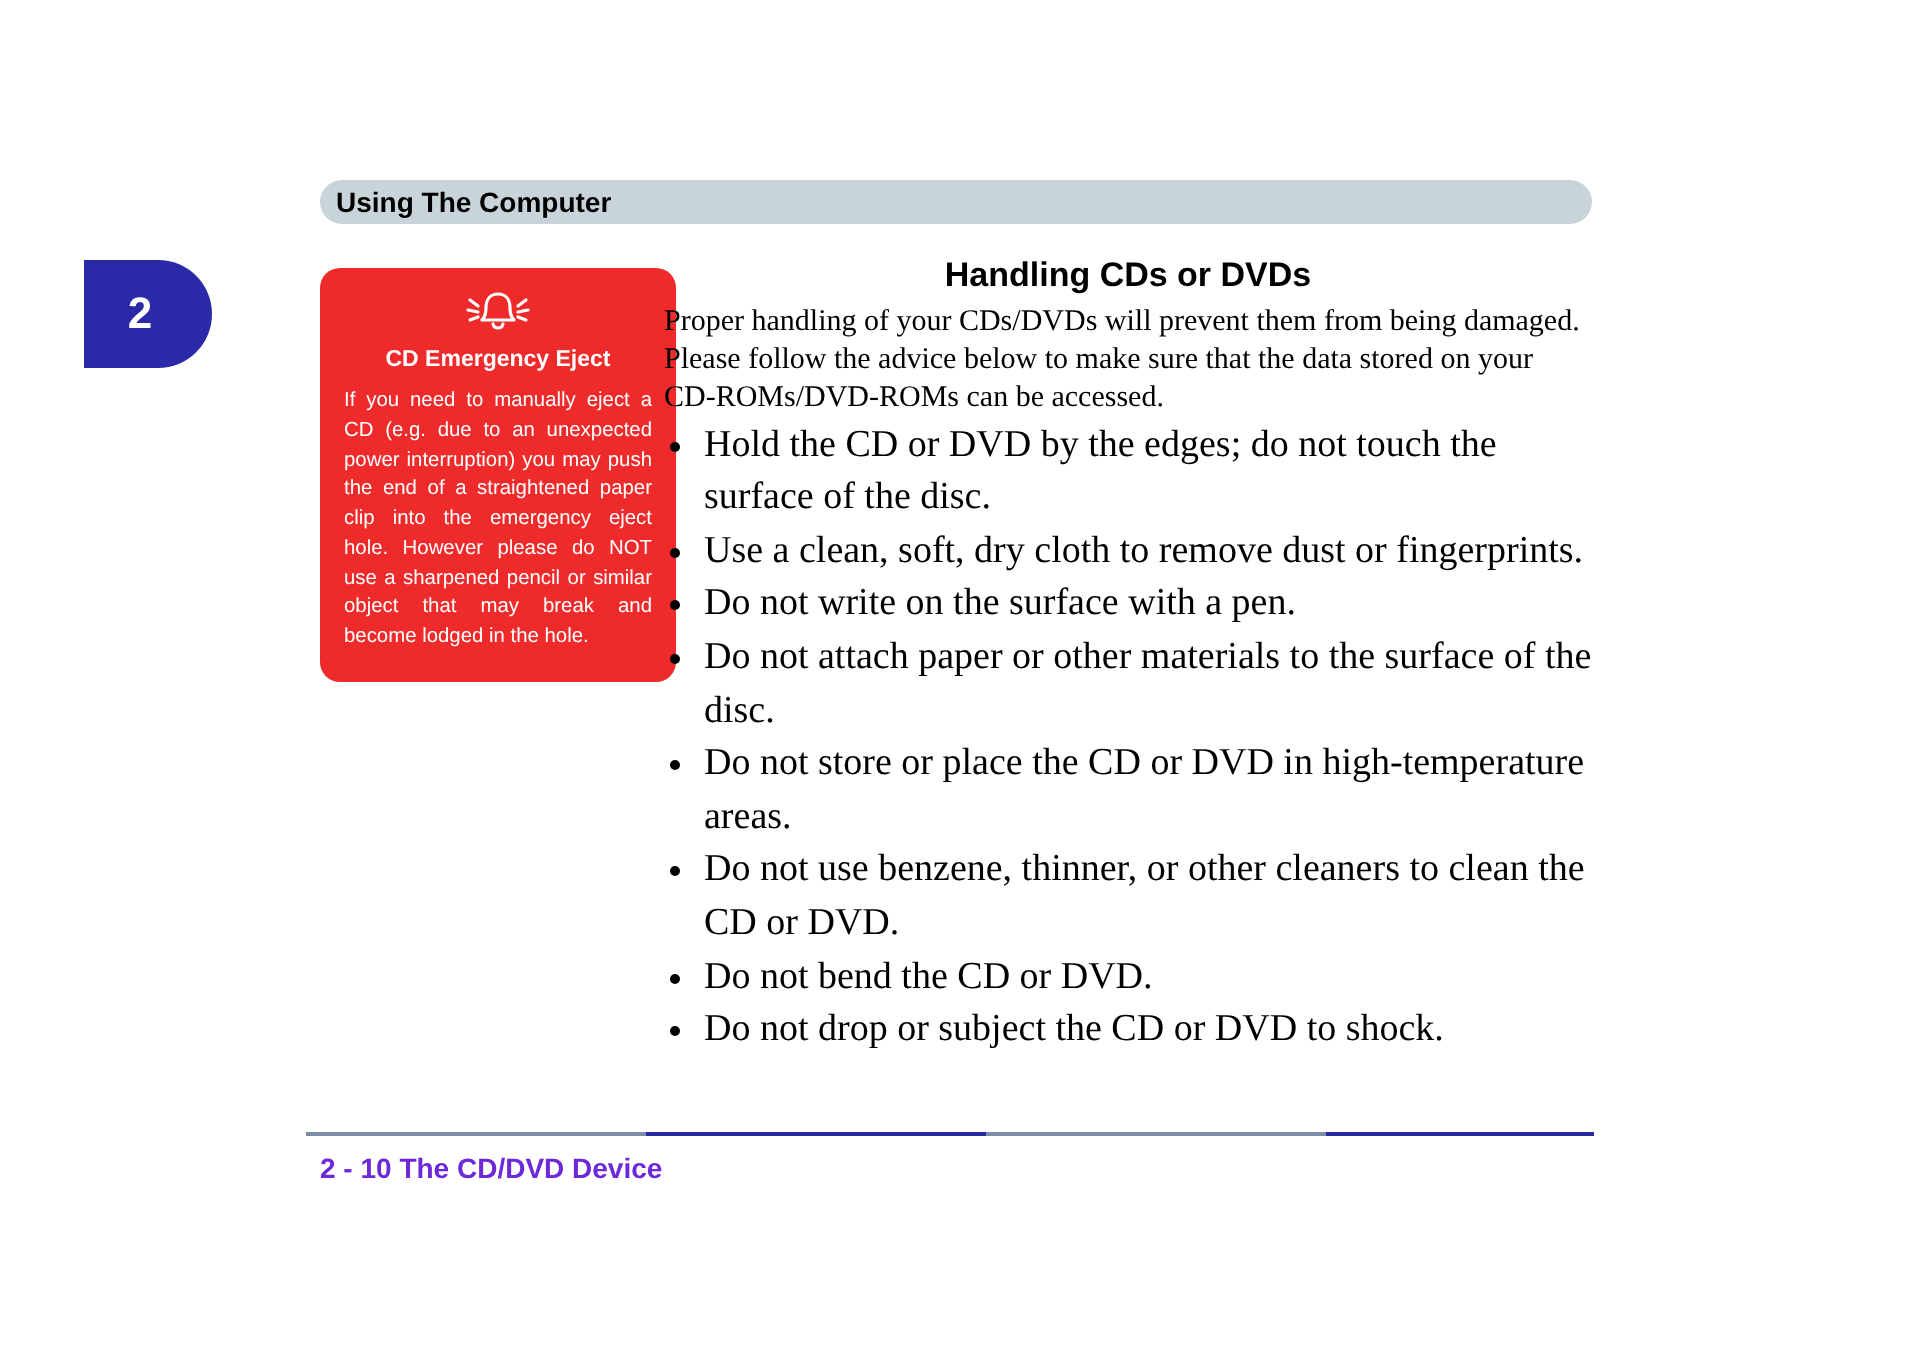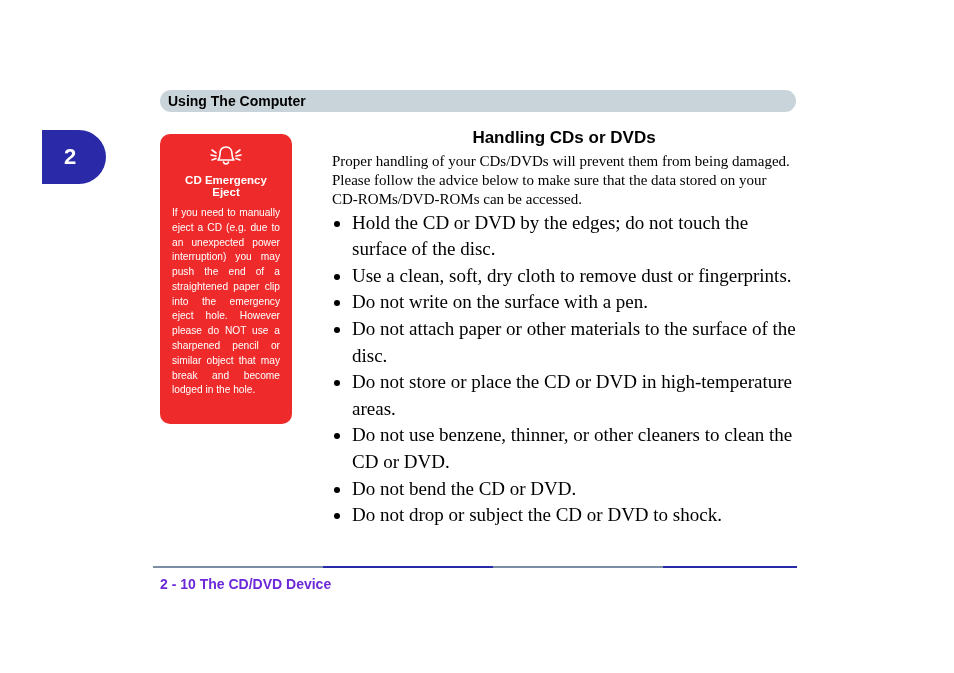--- a/index.html
+++ b/index.html
@@ -45,25 +45,25 @@
     font-family: Arial, Helvetica, sans-serif;
     font-weight: bold;
     font-size: 22px;
     padding-right: 8px;
     box-sizing: border-box;
   }
   .warning-box {
     position: absolute;
     left: 160px;
     top: 134px;
-    width: 132px;
+    width: 178px;
     background: #ee2a2a;
     border-radius: 10px;
     color: #fff;
-    padding: 10px 12px 26px 12px;
+    padding: 10px 12px 14px 12px;
     box-sizing: border-box;
     font-family: Arial, Helvetica, sans-serif;
   }
   .alarm-icon {
     display: block;
     margin: 0 auto 6px auto;
   }
   .warning-title {
     text-align: center;
     font-weight: bold;

